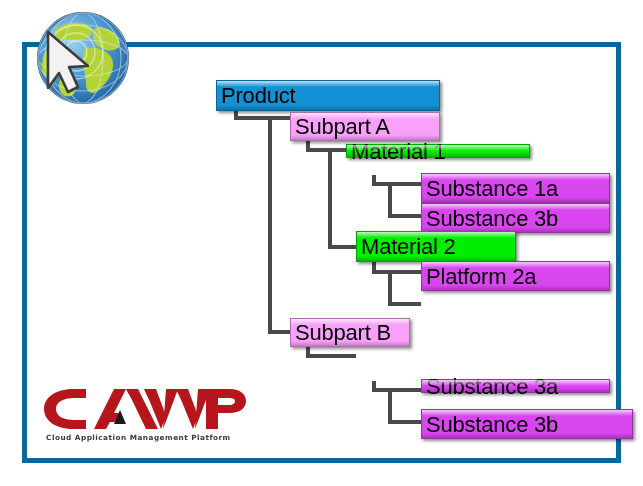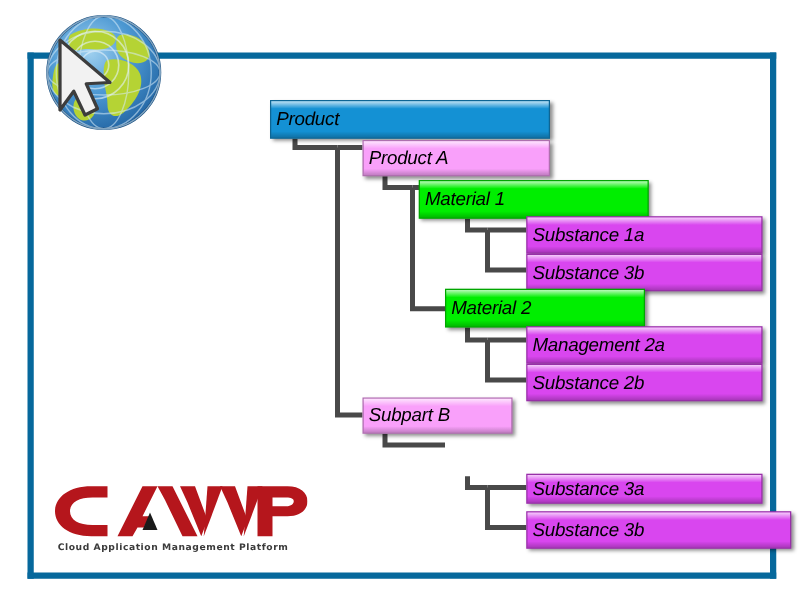--- a/index.html
+++ b/index.html
@@ -37,22 +37,22 @@
   .node .body{
     position:absolute;left:0;top:0;right:0;bottom:0;
     display:flex;align-items:center;
     padding-left:4px;
     box-sizing:border-box;
     border:1px solid rgba(0,0,0,.30);
     box-shadow:2px 2px 3px rgba(0,0,0,.45);
   }
   .node .label{
     font-family:"Liberation Sans",sans-serif;
-    font-size:15px;line-height:19px;color:#000000;
-    white-space:nowrap;letter-spacing:-0.2px;font-style:italic;
+    font-size:22px;line-height:19px;color:#000000;
+    white-space:nowrap;letter-spacing:-0.2px;
   }
   
   .node .body::before{
     content:"";position:absolute;left:0;right:0;top:0;height:6px;
     background:linear-gradient(to bottom,rgba(255,255,255,.72),rgba(255,255,255,0));
     pointer-events:none;
   }
   .node .body::after{
     content:"";position:absolute;left:0;right:0;bottom:0;height:5px;
     background:linear-gradient(to top,rgba(0,0,0,.22),rgba(0,0,0,0));
@@ -139,25 +139,25 @@
   </svg>
 
   <div class="node" id="node-product" style="left:216px;top:80px;width:224px;height:31px;">
     <div class="body n-product">
       <span class="label">Product</span>
     </div>
   </div>
 
   <div class="node" id="node-subpartA" style="left:290px;top:112px;width:150px;height:29px;">
     <div class="body n-subpart">
-      <span class="label">Product A</span>
-    </div>
-  </div>
-
-  <div class="node" id="node-material1" style="left:335px;top:144px;width:184px;height:31px;padding-left:48px;">
+      <span class="label">Subpart A</span>
+    </div>
+  </div>
+
+  <div class="node" id="node-material1" style="left:346px;top:144px;width:184px;height:14px;padding-left:48px;">
     <div class="body n-material">
       <span class="label">Material 1</span>
     </div>
   </div>
 
   <div class="node" id="node-substance1a" style="left:421px;top:173px;width:189px;height:30px;">
     <div class="body n-substance">
       <span class="label">Substance 1a</span>
     </div>
   </div>
@@ -169,38 +169,33 @@
   </div>
 
   <div class="node" id="node-material2" style="left:356px;top:231px;width:160px;height:31px;">
     <div class="body n-material">
       <span class="label">Material 2</span>
     </div>
   </div>
 
   <div class="node" id="node-substance2a" style="left:421px;top:261px;width:189px;height:30px;">
     <div class="body n-substance">
-      <span class="label">Management 2a</span>
-    </div>
-  </div>
-
-  <div class="node" id="node-substance2b" style="left:421px;top:291px;width:189px;height:30px;">
-    <div class="body n-substance">
-      <span class="label">Substance 2b</span>
-    </div>
-  </div>
+      <span class="label">Platform 2a</span>
+    </div>
+  </div>
+
 
   <div class="node" id="node-subpartB" style="left:290px;top:318px;width:120px;height:29px;">
     <div class="body n-subpart">
       <span class="label">Subpart B</span>
     </div>
   </div>
 
 
-  <div class="node" id="node-substance3a" style="left:421px;top:379px;width:189px;height:24px;">
+  <div class="node" id="node-substance3a" style="left:421px;top:379px;width:189px;height:14px;">
     <div class="body n-substance">
       <span class="label">Substance 3a</span>
     </div>
   </div>
 
   <div class="node" id="node-substance3b" style="left:421px;top:409px;width:212px;height:30px;">
     <div class="body n-substance">
       <span class="label">Substance 3b</span>
     </div>
   </div>

